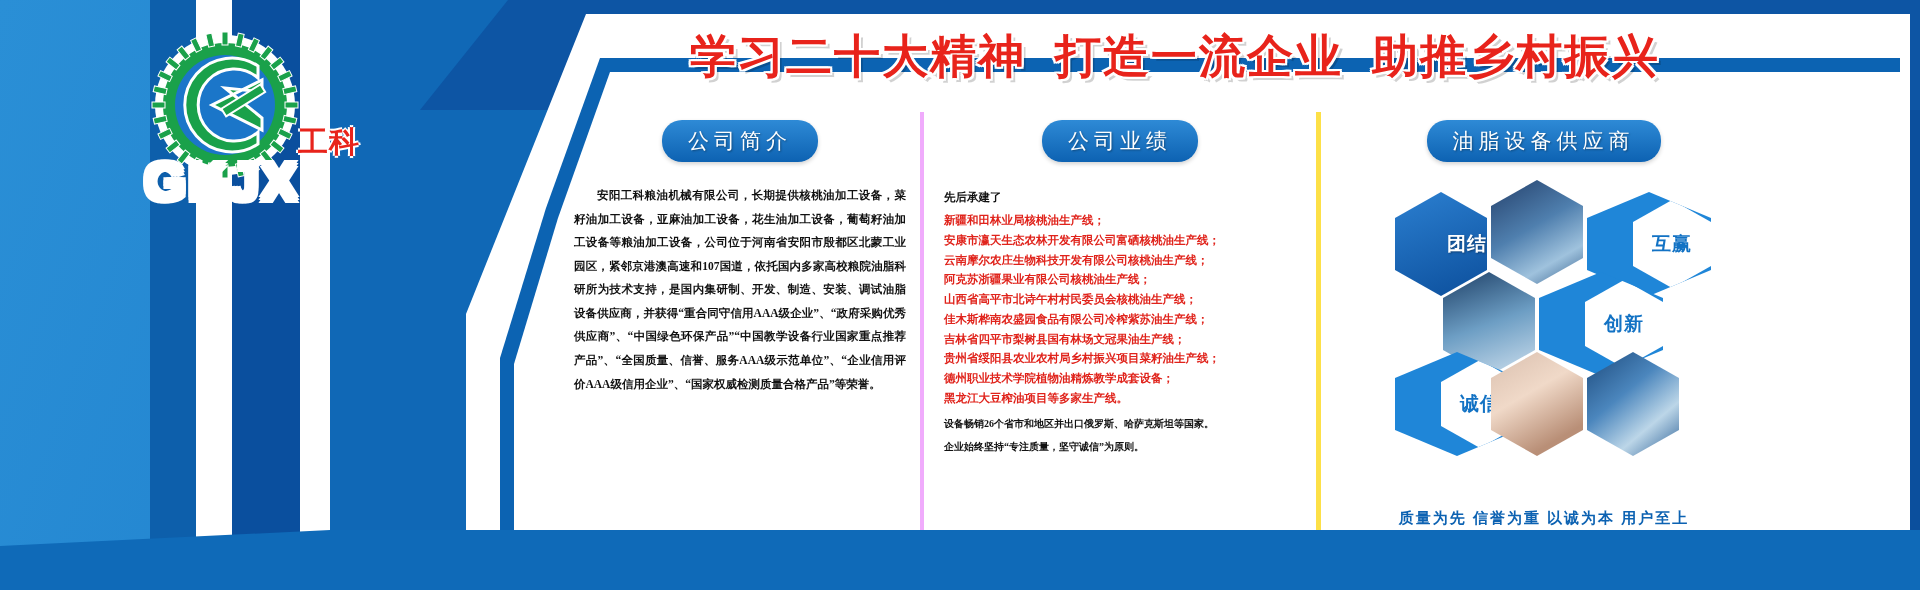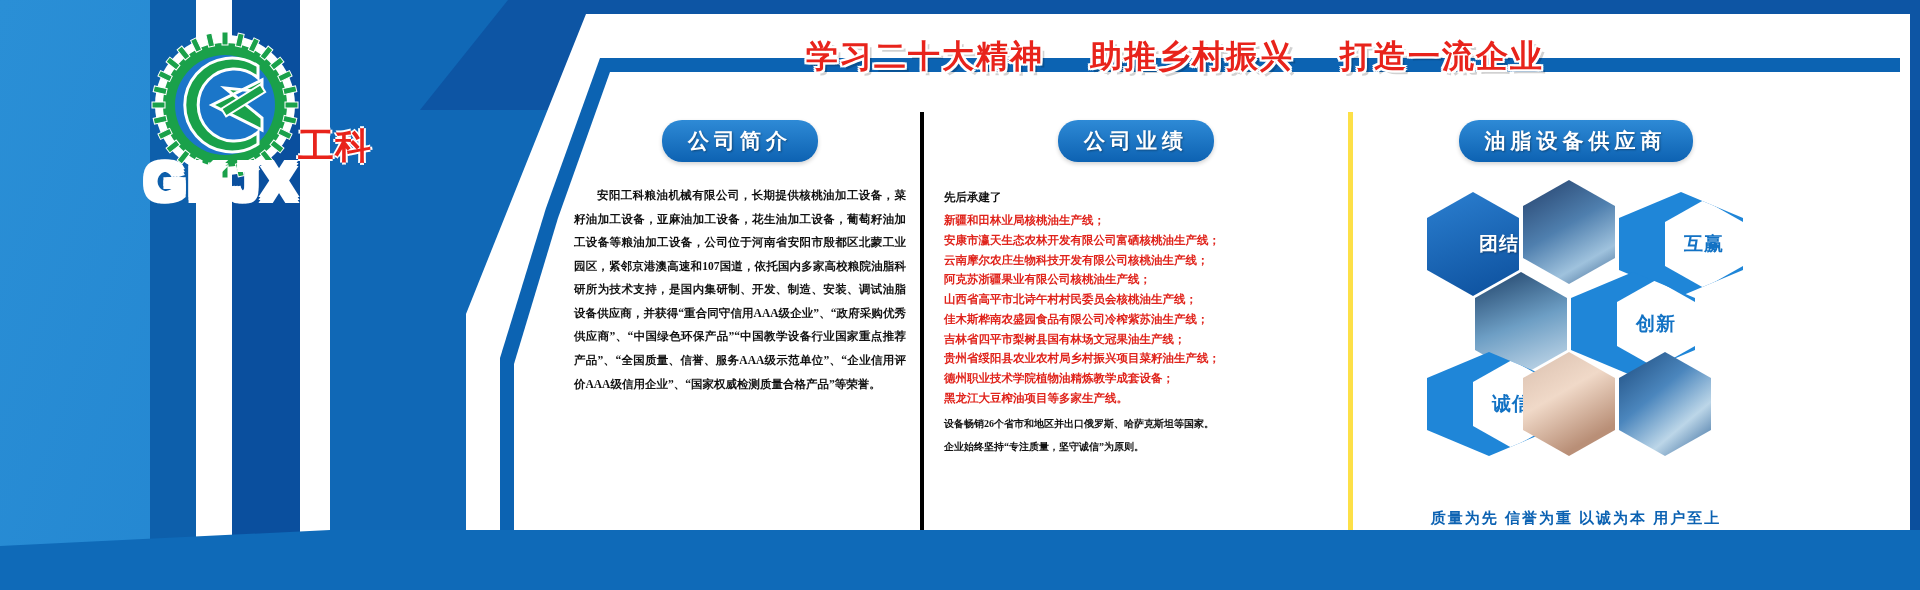--- a/index.html
+++ b/index.html
@@ -30,43 +30,43 @@
     clip-path:polygon(120px 0,1444px 0,1444px 562px,0 562px,0 300px,60px 150px);}
   .bluecard{position:absolute;left:500px;top:58px;width:1400px;height:496px;background:#0c63b2;
     clip-path:polygon(100px 0,1400px 0,1400px 496px,0 496px,0 300px,46px 150px);}
   .innerwhite{position:absolute;left:514px;top:72px;width:1386px;height:468px;background:#ffffff;
     clip-path:polygon(96px 0,1386px 0,1386px 468px,0 468px,0 292px,44px 146px);}
 
   
   .header{position:absolute;left:420px;top:0;width:1500px;height:110px;background:#0d55a4;
     clip-path:polygon(88px 0,1500px 0,1500px 110px,0 110px);}
   .headline{position:absolute;left:440px;top:18px;width:1470px;height:78px;
-    display:flex;align-items:center;justify-content:center;gap:46px;
-    font-size:32px;font-weight:bold;letter-spacing:2px;color:#e8231b;
+    display:flex;align-items:center;justify-content:center;gap:29px;
+    font-size:46px;font-weight:bold;letter-spacing:2px;color:#e8231b;
     text-shadow:-2px 0 #fff,0 -2px #fff,2px 0 #fff,0 2px #fff,-2px -2px #fff,2px -2px #fff,-2px 2px #fff,2px 2px #fff,4px 4px 0 rgba(0,0,0,.18);
     white-space:nowrap;}
 
   
   .logo{position:absolute;left:120px;top:30px;width:260px;height:210px;}
   .logo-mark{position:absolute;left:30px;top:0;width:150px;height:150px;}
-  .logo-cn{position:absolute;left:178px;top:92px;font-size:36px;font-weight:bold;color:#e8231b;
+  .logo-cn{position:absolute;left:178px;top:92px;font-size:30px;font-weight:bold;color:#e8231b;
     text-shadow:-2px 0 #fff,0 -2px #fff,2px 0 #fff,0 2px #fff;letter-spacing:1px;}
   .logo-en{position:absolute;left:24px;top:120px;font-size:54px;font-weight:bold;color:#ffffff;
     letter-spacing:2px;
     text-shadow:-3px 0 #fff,0 -3px #fff,3px 0 #fff,0 3px #fff,-3px -3px #fff,3px -3px #fff,-3px 3px #fff,3px 3px #fff;}
 
   
   .cols{position:absolute;left:560px;top:112px;width:1330px;height:420px;display:flex;}
   .col{position:relative;height:420px;box-sizing:border-box;}
   .col1{width:360px;padding:0 14px;}
-  .col2{width:428px;padding:0 20px;border-left:4px solid #000000;}
+  .col2{width:396px;padding:0 20px;border-left:4px solid #f0abfc;}
   .col3{width:450px;padding:0 16px;border-left:5px solid #fde047;}
 
   .pill{margin:8px auto 0;background:linear-gradient(180deg,#2e8ad6,#0d62b2);
-    color:#fff;font-weight:bold;font-size:21px;letter-spacing:5px;
+    color:#fff;font-weight:normal;font-size:21px;letter-spacing:5px;
     border-radius:20px;padding:7px 26px;display:inline-block;
     text-shadow:1px 1px 2px rgba(0,0,0,.35);box-shadow:0 2px 4px rgba(0,0,0,.18);}
   .pillwrap{text-align:center;}
 
   .body1{margin-top:22px;font-size:11.5px;line-height:2.05;color:#111;text-align:justify;
     text-indent:2em;font-family:"Liberation Serif","DejaVu Serif",serif;font-weight:bold;}
 
   .lead2{margin-top:28px;font-size:11.5px;color:#111;font-weight:bold;
     font-family:"Liberation Serif","DejaVu Serif",serif;}
   .ach-list{margin:6px 0 0;padding:0;list-style:none;}
@@ -116,22 +116,22 @@
   <div class="ribbon rib5"></div>
 
   <div class="header"></div>
 
   <div class="whitecard"></div>
   <div class="bluecard"></div>
   <div class="innerwhite"></div>
 
   <div class="headline">
     <span>学习二十大精神</span>
+    <span>打造一流企业</span>
     <span>助推乡村振兴</span>
-    <span>打造一流企业</span>
   </div>
 
   <div class="logo">
     <div class="logo-mark">
       <svg viewBox="0 0 150 150" width="150" height="150">
         <g>
           <circle cx="75" cy="75" r="70" fill="#fff"></circle>
           <g fill="#1aa14a" stroke="#fff" stroke-width="2">
             <circle cx="75" cy="75" r="63"></circle>
           </g>

